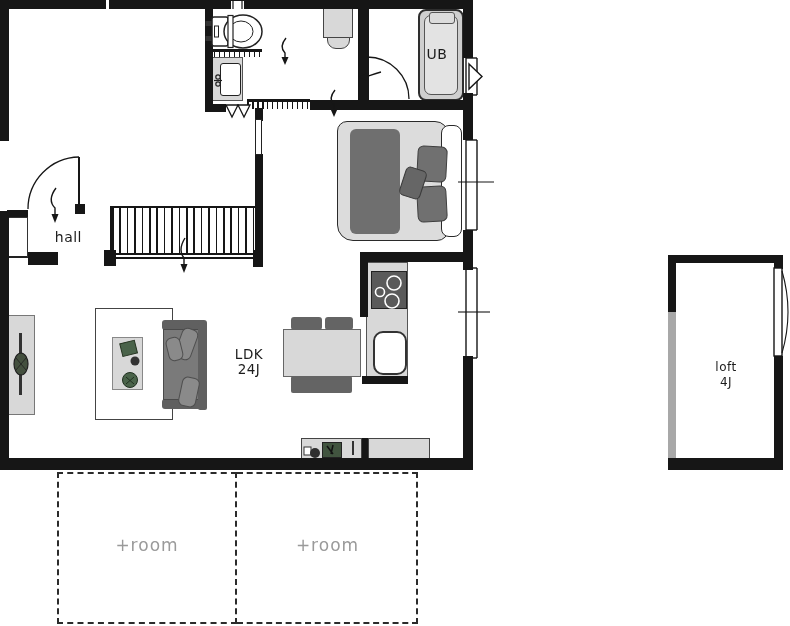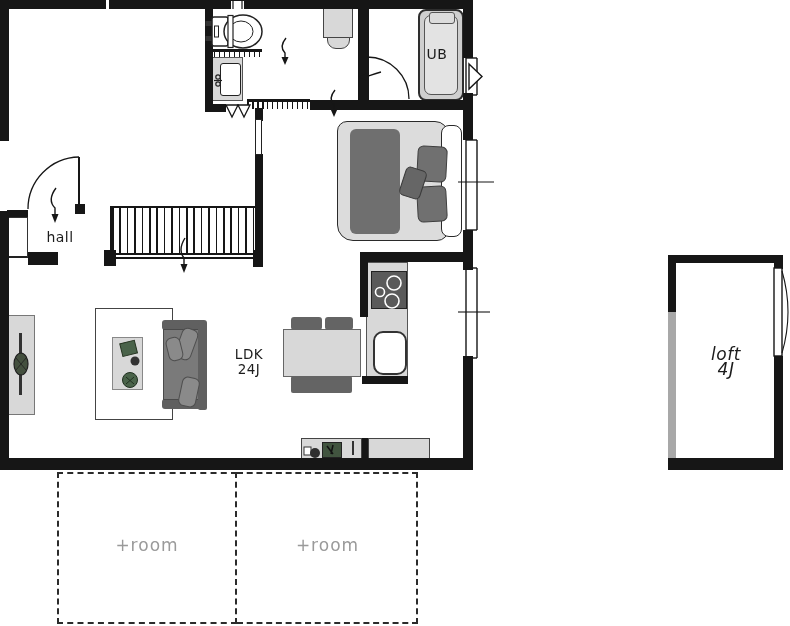--- a/index.html
+++ b/index.html
@@ -16,23 +16,23 @@
         font-family:"DejaVu Sans",sans-serif;color:var(--ink);}
   .abs{position:absolute;}
   .wall{position:absolute;background:var(--wall);z-index:30;}
   .wall-gray{position:absolute;background:#a8a8a8;z-index:30;}
   .furn-light{position:absolute;background:var(--lightgray);border:1px solid #666;z-index:10;box-sizing:border-box;}
   .furn-dark{position:absolute;background:var(--darkgray);z-index:11;box-sizing:border-box;}
   .label{position:absolute;z-index:50;white-space:pre-line;text-align:center;color:var(--ink);
          letter-spacing:.5px;}
   .lbl-powder{left:255px;top:62px;width:78px;font-size:12.5px;line-height:15px;}
   .lbl-ub{left:422px;top:46px;width:30px;font-size:14px;}
-  .lbl-hall{left:38px;top:229px;width:44px;font-size:14px;text-align:center;}
+  .lbl-hall{left:38px;top:229px;width:44px;font-size:14px;text-align:right;}
   .lbl-ldk{left:221px;top:347px;width:56px;font-size:13.5px;line-height:15px;}
-  .lbl-loft{left:692px;top:347px;width:68px;font-size:17px;line-height:15px;font-style:italic;}
+  .lbl-loft{left:692px;top:360px;width:68px;font-size:12px;line-height:15px;}
   .lbl-plusL{left:57px;top:535px;width:180px;font-size:17px;color:var(--labelgray);letter-spacing:1px;}
   .lbl-plusR{left:237px;top:535px;width:181px;font-size:17px;color:var(--labelgray);letter-spacing:1px;}
   .slide{position:absolute;z-index:32;box-sizing:border-box;border-top:3px solid var(--wall);
          background:repeating-linear-gradient(90deg,var(--wall) 0 1.5px,transparent 1.5px 5px);}
   .treads{position:absolute;left:112px;top:208px;width:142px;height:45px;z-index:12;
           background:repeating-linear-gradient(90deg,var(--wall) 0 1.5px,transparent 1.5px 7.4px);}
   .rail{position:absolute;background:var(--wall);z-index:13;}
   .dashed-room{position:absolute;border:2px dashed #2b2b2b;z-index:5;box-sizing:border-box;background:#fff;}
   .svg-overlay{position:absolute;left:0;top:0;z-index:40;pointer-events:none;}
   .white-notch{position:absolute;background:#fff;z-index:31;}

